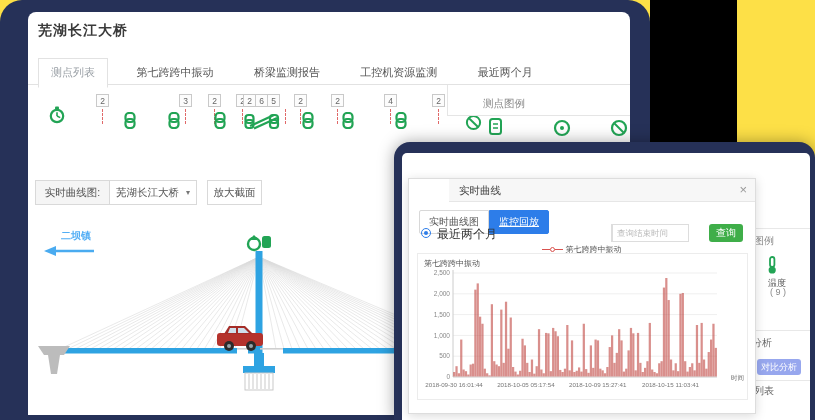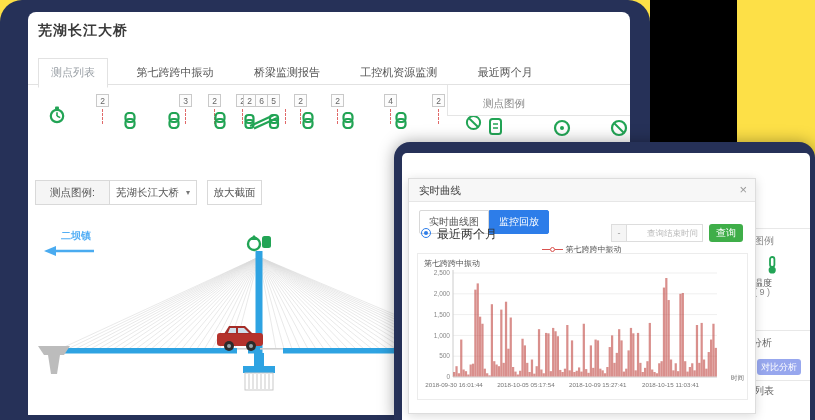--- a/index.html
+++ b/index.html
@@ -41,41 +41,41 @@
   .bridge-wrap { position:absolute; left:2px; top:213px; width:600px; height:190px; }
   .dir-label { position:absolute; left:20px; top:4px; width:52px; text-align:center;
     font-size:10px; font-weight:bold; color:#52aef5; }
 
   
   .front-frame { position:absolute; left:394px; top:142px; width:421px; height:278px;
     background:#263158; border-radius:16px 16px 0 0; box-shadow:0 0 16px rgba(0,0,0,.35); }
   .front-card { position:absolute; left:402px; top:153px; width:408px; height:267px; background:#fff; border-radius:5px 5px 0 0; }
   .rp-div { position:absolute; border-top:1px solid #e8e8e8; }
   .rp-text { position:absolute; font-size:10px; color:#888; white-space:nowrap; }
-  .rp-center { text-align:left; }
+  .rp-center { text-align:right; }
   .compare-btn { position:absolute; left:355px; top:206px; width:44px; height:16px; background:#97a7ee;
     color:#fff; border:none; border-radius:3px; font-size:9px; cursor:pointer; }
 
   .modal { position:absolute; left:6px; top:25px; width:348px; height:236px; background:#fff;
-    border:1px solid #ddd; box-shadow:0 2px 10px rgba(0,0,0,.15); z-index:5; }
+    border:1px solid #ddd; box-shadow:0 2px 10px rgba(0,0,0,.15); z-index:5;padding-left:40px; }
   .m-head { position:relative; height:23px; background:#f7f7f7; border-bottom:1px solid #e6e6e6; }
   .m-title { position:absolute; left:10px; top:0; line-height:23px; font-size:10.5px; color:#444; }
   .m-close { position:absolute; right:8px; top:0; line-height:22px; font-size:13px; color:#999; cursor:pointer; }
   .m-tabs { position:absolute; left:10px; top:31px; display:inline-flex;text-align:right; }
   .m-tab { font-size:10px; padding:4px 9px; cursor:pointer; }
   .m-tab.plain { border:1px solid #d8d8d8; color:#555; background:#fff; border-radius:2px 0 0 2px; }
-  .m-tab.blue { background:#2d7de9; border:1px solid #2d7de9; color:#fff; border-radius:0 2px 2px 0; }
+  .m-tab.blue { background:#2d7de9; border:1px solid #2d7de9; color:#fff; border-radius:0 2px 2px 0;text-decoration:underline; }
   .radio-dot { position:absolute; left:12px; top:49px; width:10px; height:10px; border:1px solid #2d7de9;
     border-radius:50%; cursor:pointer; }
   .radio-dot::after { content:""; position:absolute; left:2px; top:2px; width:4px; height:4px; border-radius:50%; background:#2d7de9; }
   .radio-label { position:absolute; left:28px; top:47px; font-size:12px; color:#333; }
   .m-input { position:absolute; top:45px; height:18px; border:1px solid #ddd; font-size:8.5px; color:#333; padding:0 4px; }
   .m-input::placeholder { color:#bbb; }
   .in1 { left:119px; width:84px; }
-  .in2 { left:217px; width:77px;text-align:right; }
+  .in2 { left:203px; width:77px; }
   .range-sep { position:absolute; left:202px; top:45px; width:16px; height:18px; border:1px solid #ddd;
     background:#f5f5f5; color:#999; font-size:9px; text-align:center; line-height:16px; }
   .query-btn { position:absolute; left:300px; top:45px; width:34px; height:18px; background:#3fae49;
     color:#fff; border:none; border-radius:3px; font-size:10px; cursor:pointer; }
   .m-legend { position:absolute; left:0; top:65px; width:100%; text-align:center; font-size:8px; color:#555; }
   .m-legend .seg { display:inline-block; width:8px; height:1px; background:#d9534f; vertical-align:middle; }
   .m-legend .ring { display:inline-block; width:5px; height:5px; border:1px solid #d9534f; border-radius:50%; vertical-align:middle; }
   .chart-panel { position:absolute; left:8px; top:74px; width:331px; height:147px; border:1px solid #ececec; }
   .chart-title { position:absolute; left:6px; top:4px; font-size:8px; color:#555; }
 </style>
@@ -214,21 +214,21 @@
             <circle cx="9" cy="10" r="7" fill="#fff" stroke="#22a455" stroke-width="2.2"></circle>
             <circle cx="9" cy="10" r="2" fill="#22a455"></circle>
           </svg></span>
         <span style="left: 582px;"><svg width="18" height="20">
             <circle cx="9" cy="10" r="7" fill="#fff" stroke="#22a455" stroke-width="2.2"></circle>
             <line x1="4.5" y1="5.5" x2="13.5" y2="14.5" stroke="#22a455" stroke-width="2"></line>
           </svg></span>
       </div>
 
     <div class="section-bar">
-      <div class="sec-label">测点图例:</div>
+      <div class="sec-label">实时曲线图:</div>
       <div class="sec-select">
         <span>芜湖长江大桥</span>
         <span class="caret">▾</span>
       </div>
       <button class="sec-zoom">放大截面</button>
     </div>
 
     <div class="bridge-wrap">
       <svg id="bridge-svg" width="600" height="190">
         <g id="cables">

